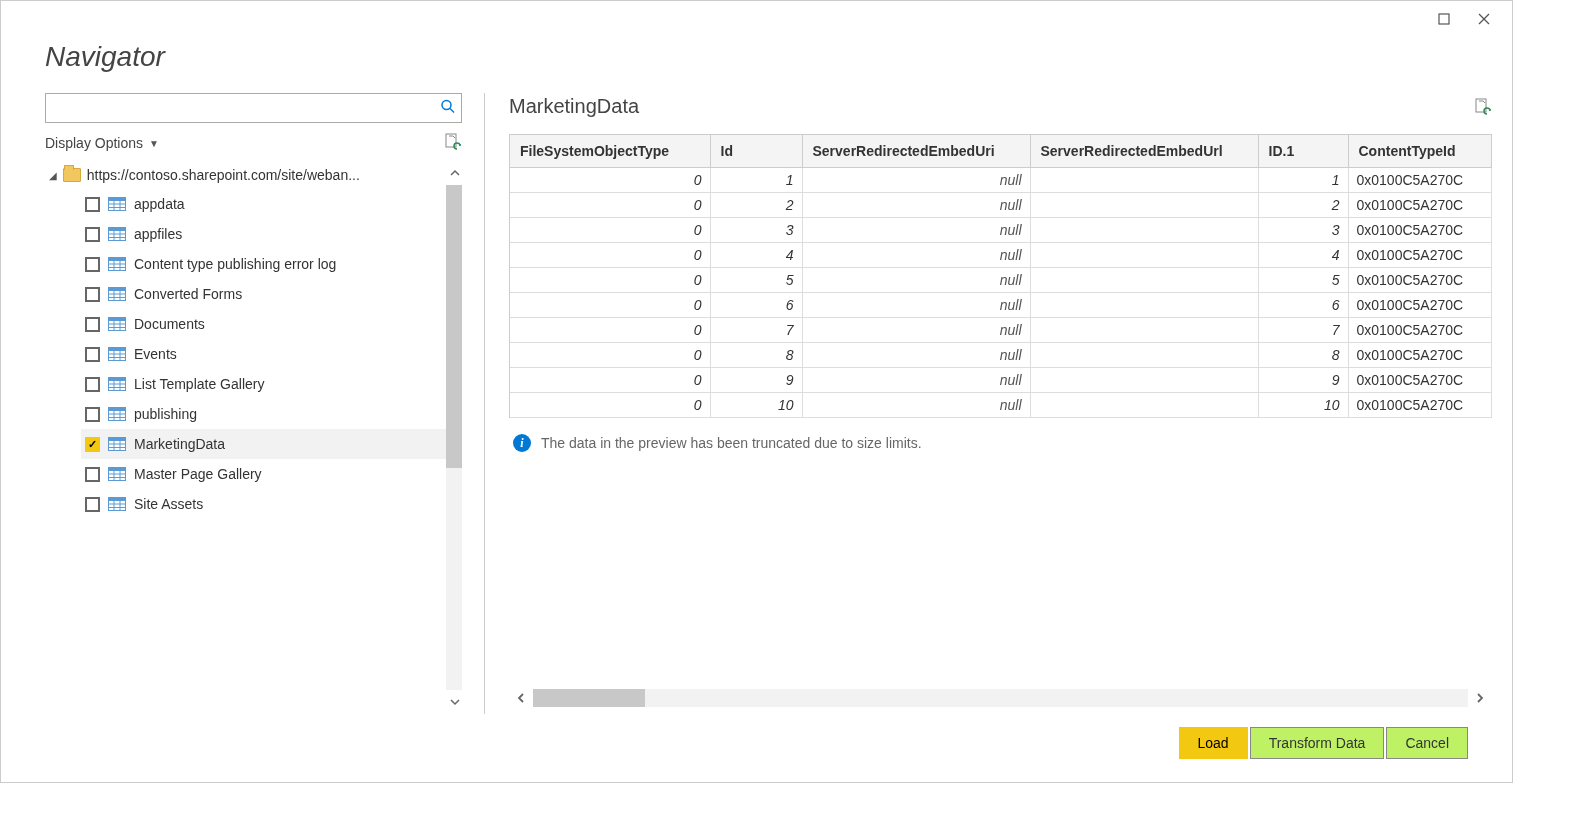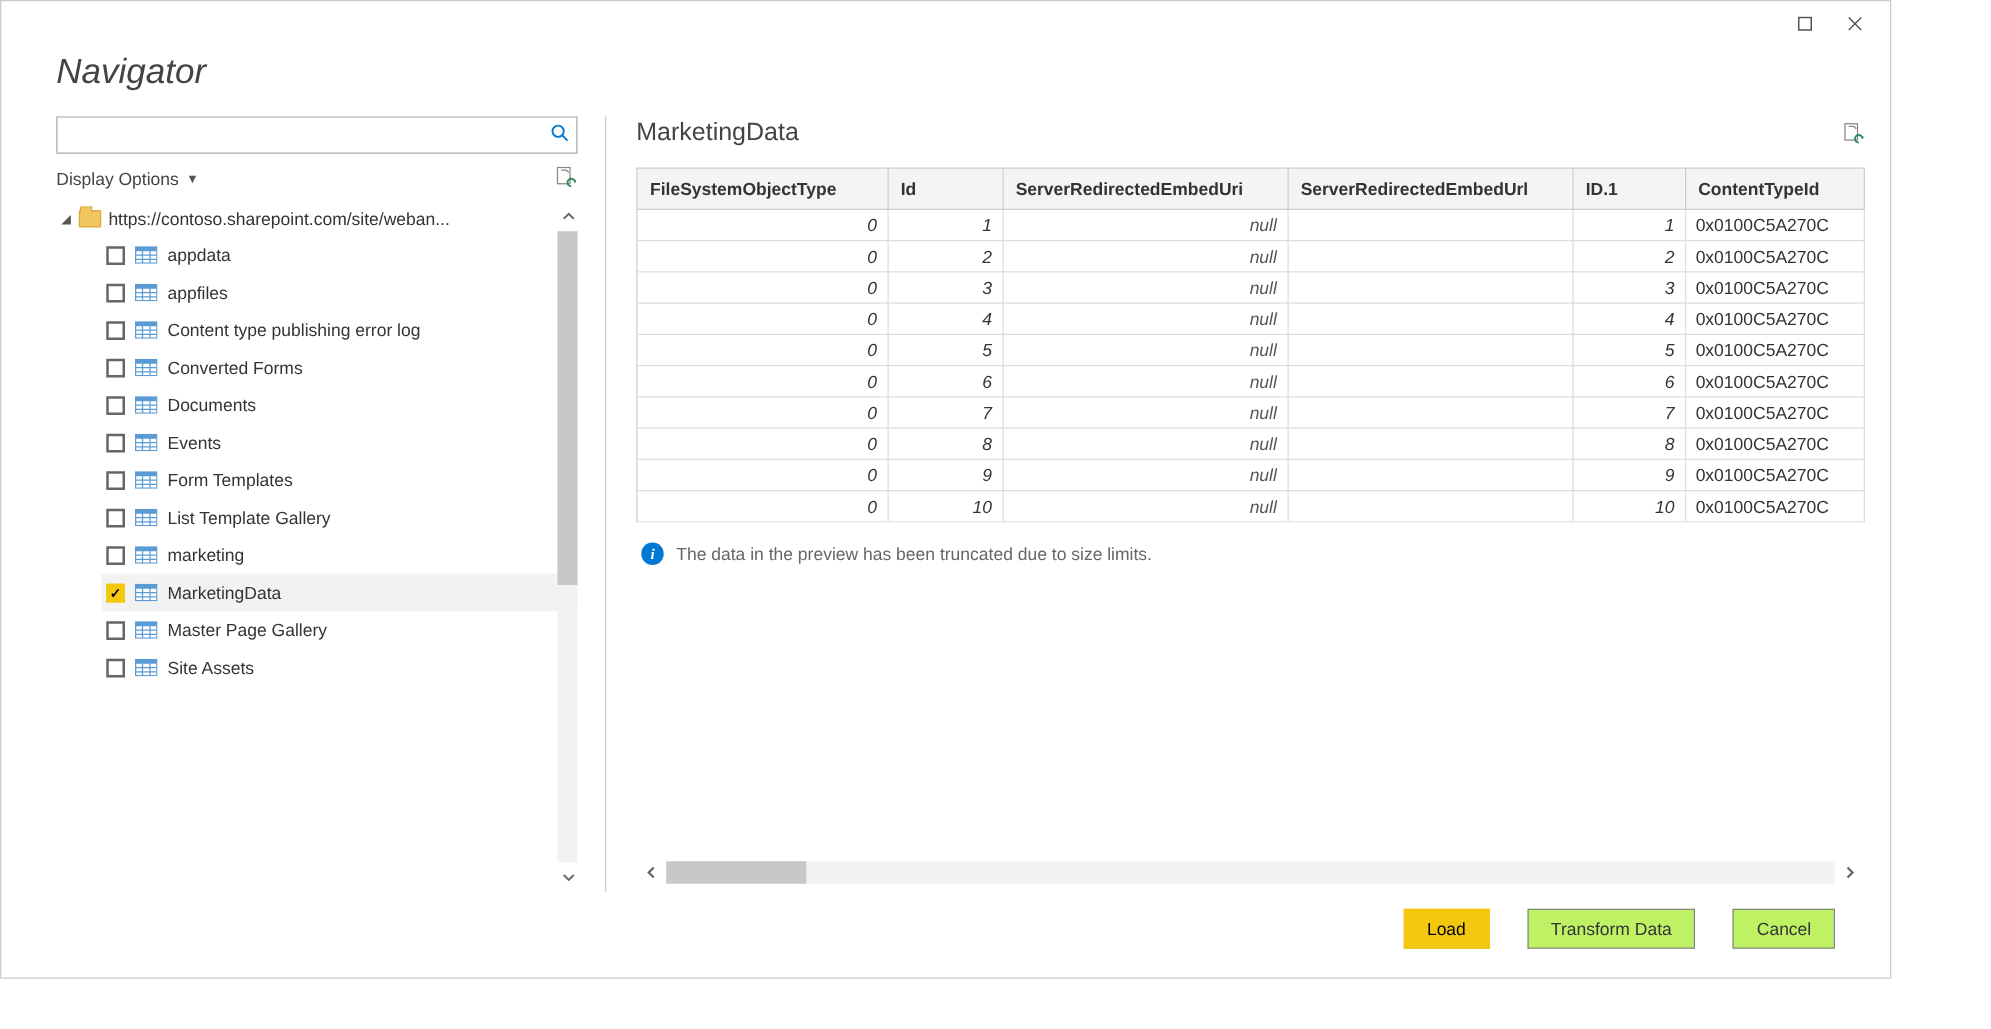--- a/index.html
+++ b/index.html
@@ -299,21 +299,21 @@
     width: 12%;
     height: 100%;
     background: #c8c8c8;
   }
   .footer {
     height: 68px;
     border-top: 0;
     display: flex;
     justify-content: flex-end;
     align-items: center;
-    gap: 30px;
+    gap: 2px;
     padding: 0 44px 10px 44px;
   }
   .btn {
     height: 32px;
     padding: 0 18px;
     border: 1px solid #888;
     background: #bef264;
     font-size: 14px;
     color: #333;
     cursor: pointer;
@@ -457,45 +457,33 @@
               <div class="tree-item">
                 <span class="checkbox"></span>
                 <span class="table-icon"><svg width="18" height="14" viewBox="0 0 18 14">
                     <rect x="0.5" y="0.5" width="17" height="13" fill="#fff" stroke="#5b9bd5"></rect>
                     <rect x="0.5" y="0.5" width="17" height="3.5" fill="#5b9bd5"></rect>
                     <line x1="6" y1="0.5" x2="6" y2="13.5" stroke="#5b9bd5"></line>
                     <line x1="12" y1="0.5" x2="12" y2="13.5" stroke="#5b9bd5"></line>
                     <line x1="0.5" y1="7" x2="17.5" y2="7" stroke="#5b9bd5"></line>
                     <line x1="0.5" y1="10.5" x2="17.5" y2="10.5" stroke="#5b9bd5"></line>
                   </svg></span>
-                <span>Form Templates</span>
-              </div>
-              <div class="tree-item">
-                <span class="checkbox"></span>
-                <span class="table-icon"><svg width="18" height="14" viewBox="0 0 18 14">
-                    <rect x="0.5" y="0.5" width="17" height="13" fill="#fff" stroke="#5b9bd5"></rect>
-                    <rect x="0.5" y="0.5" width="17" height="3.5" fill="#5b9bd5"></rect>
-                    <line x1="6" y1="0.5" x2="6" y2="13.5" stroke="#5b9bd5"></line>
-                    <line x1="12" y1="0.5" x2="12" y2="13.5" stroke="#5b9bd5"></line>
-                    <line x1="0.5" y1="7" x2="17.5" y2="7" stroke="#5b9bd5"></line>
-                    <line x1="0.5" y1="10.5" x2="17.5" y2="10.5" stroke="#5b9bd5"></line>
-                  </svg></span>
                 <span>List Template Gallery</span>
               </div>
               <div class="tree-item">
                 <span class="checkbox"></span>
                 <span class="table-icon"><svg width="18" height="14" viewBox="0 0 18 14">
                     <rect x="0.5" y="0.5" width="17" height="13" fill="#fff" stroke="#5b9bd5"></rect>
                     <rect x="0.5" y="0.5" width="17" height="3.5" fill="#5b9bd5"></rect>
                     <line x1="6" y1="0.5" x2="6" y2="13.5" stroke="#5b9bd5"></line>
                     <line x1="12" y1="0.5" x2="12" y2="13.5" stroke="#5b9bd5"></line>
                     <line x1="0.5" y1="7" x2="17.5" y2="7" stroke="#5b9bd5"></line>
                     <line x1="0.5" y1="10.5" x2="17.5" y2="10.5" stroke="#5b9bd5"></line>
                   </svg></span>
-                <span>marketing</span>
+                <span>publishing</span>
               </div>
               <div class="tree-item selected">
                 <span class="checkbox checked"></span>
                 <span class="table-icon"><svg width="18" height="14" viewBox="0 0 18 14">
                     <rect x="0.5" y="0.5" width="17" height="13" fill="#fff" stroke="#5b9bd5"></rect>
                     <rect x="0.5" y="0.5" width="17" height="3.5" fill="#5b9bd5"></rect>
                     <line x1="6" y1="0.5" x2="6" y2="13.5" stroke="#5b9bd5"></line>
                     <line x1="12" y1="0.5" x2="12" y2="13.5" stroke="#5b9bd5"></line>
                     <line x1="0.5" y1="7" x2="17.5" y2="7" stroke="#5b9bd5"></line>
                     <line x1="0.5" y1="10.5" x2="17.5" y2="10.5" stroke="#5b9bd5"></line>

